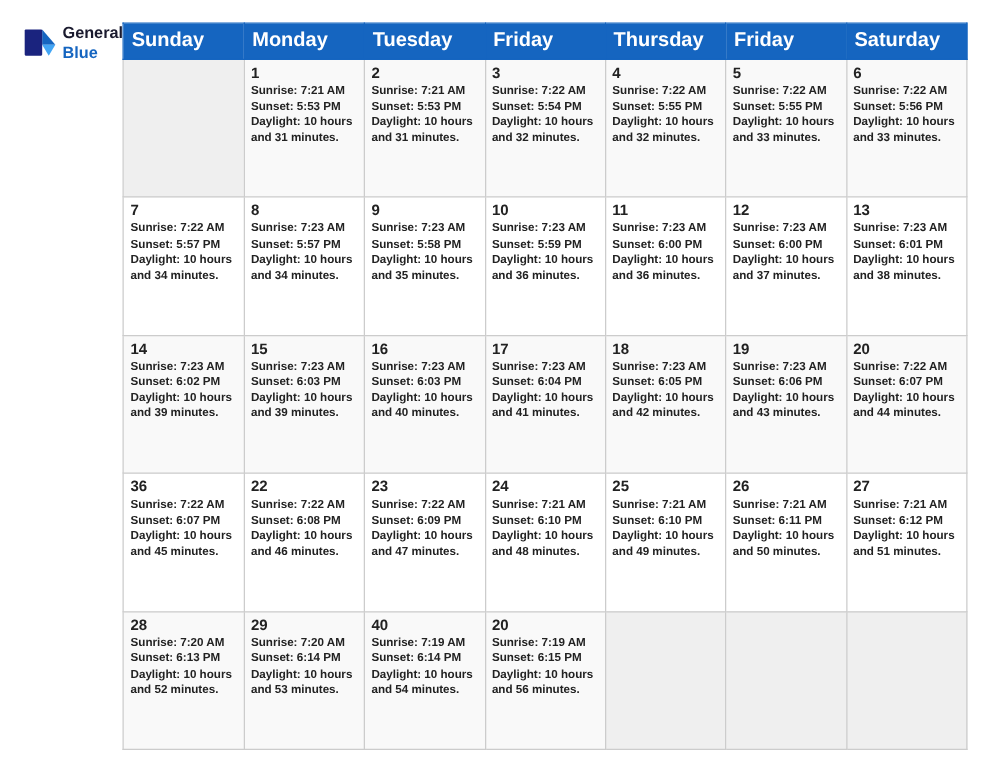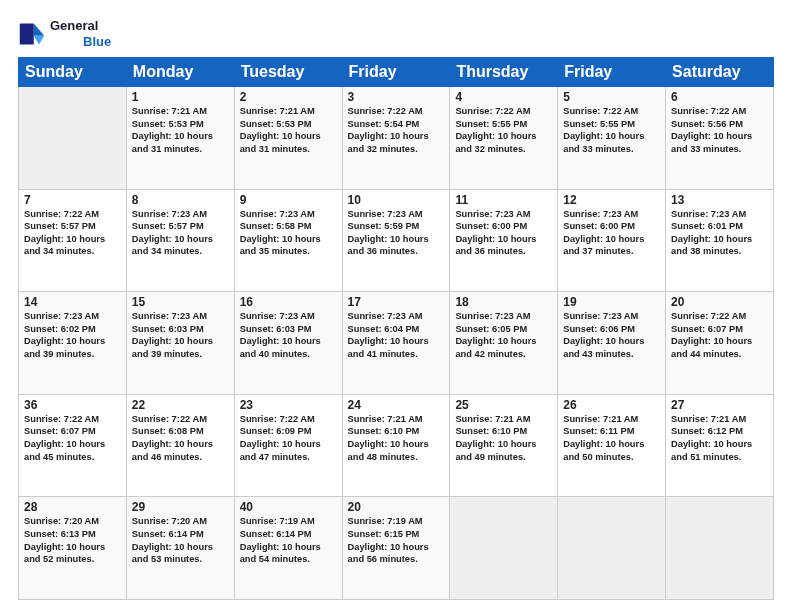--- a/index.html
+++ b/index.html
@@ -8,40 +8,40 @@
       background: #fff;
       width: 792px;
       height: 612px;
       overflow: hidden;
     }
     .page {
       width: 792px;
       height: 612px;
       padding: 18px 18px 12px 18px;
       display: flex;
-      flex-direction: column;
+      flex-direction: row;
     }
     .header {
       display: flex;
       justify-content: space-between;
       align-items: flex-start;
       margin-bottom: 8px;
     }
     .logo {
       display: flex;
       align-items: center;
       gap: 4px;
     }
     .logo-text {
       font-size: 13px;
       font-weight: bold;
       color: #1a1a2e;
       line-height: 1.2;
     }
-    .logo-text .blue { color: #1565c0; margin-left: 33px; }
+    .logo-text .blue { color: #1565c0; }
     .logo-icon {
       width: 28px;
       height: 28px;
     }
     .title-block {
       text-align: right;
     }
     .month-title {
       font-size: 28px;
       font-weight: normal;

